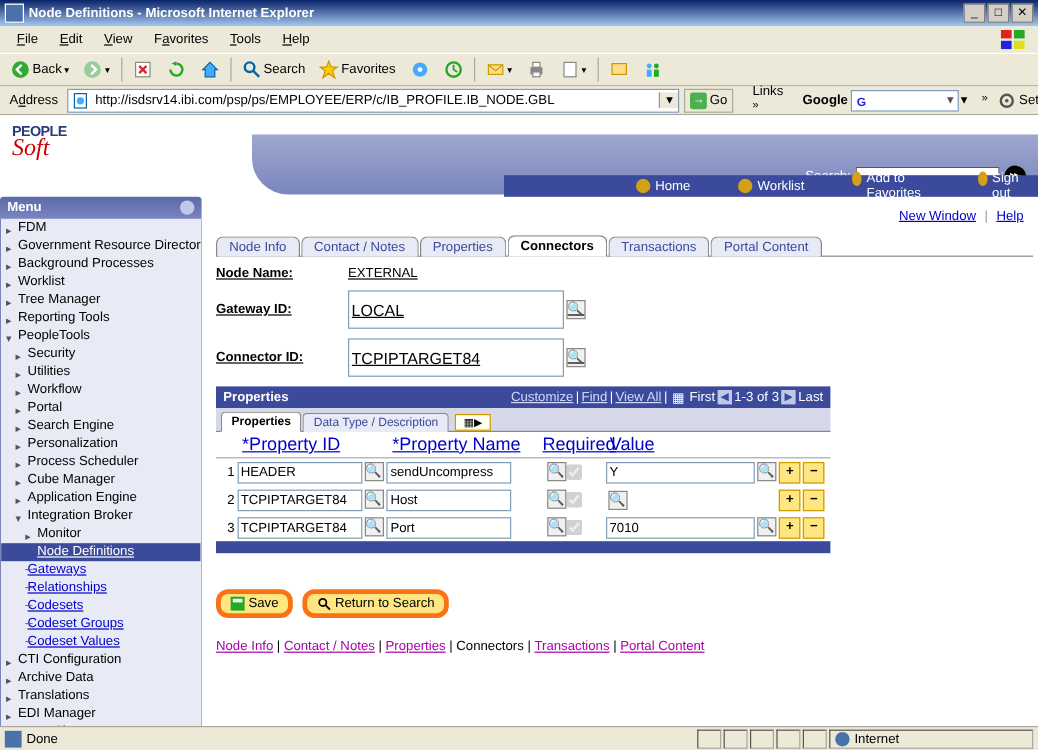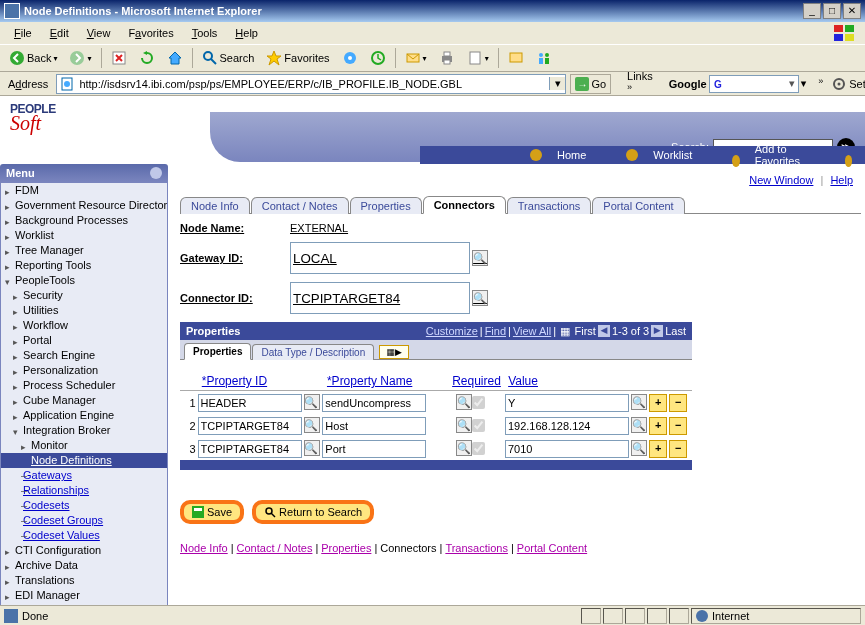--- a/index.html
+++ b/index.html
@@ -48,21 +48,21 @@
   
   .psheader { height: 58px; position: relative; background: #fff; }
   .pslogo { position: absolute; left: 10px; top: 6px; width: 60px; height: 40px; }
   .pslogo .people { font-size: 12px; font-weight: bold; color: #2b3a7a; letter-spacing: -0.5px; }
   .pslogo .soft { font-family: cursive; font-size: 20px; font-style: italic; color: #c00; margin-top: -4px; }
   .navstrip { position: absolute; left: 210px; right: 0; top: 16px; height: 50px; background: linear-gradient(#9fa8d0, #7a85be); border-radius: 0 0 0 30px; }
   .searchbox { position: absolute; right: 10px; top: 26px; display: flex; align-items: center; gap: 4px; color: #fff; }
   .searchbox input { width: 120px; height: 16px; border: 1px solid #555; }
   .searchbox .gobtn2 { width: 18px; height: 18px; background: #000; color: #fff; border-radius: 50%; text-align: center; line-height: 18px; font-size: 9px; font-weight:bold;}
   .navlinks { position: absolute; left: 420px; right: 0; top: 50px; height: 18px; background: #3b4a9a; display: flex; align-items: center; color: #fff; }
-  .navlinks a { color: #fff; text-decoration: none; display: flex; align-items: flex-end; gap: 15px; margin-right: 40px; }
+  .navlinks a { color: #fff; text-decoration: none; display: flex; align-items: flex-start; gap: 4px; margin-right: 40px; }
   .navlinks .nicon { width: 12px; height: 12px; background: #d4a017; border-radius: 50%; }
   .navlinks .homelink { margin-left: 110px; }
   
   
   .leftcol { position: absolute; left: 0; top: 68px; width: 168px; height: 440px; }
   .menuhdr { background: linear-gradient(#5a6aaa, #7a85be); color: #fff; font-weight: bold; padding: 3px 6px; height: 18px; display: flex; align-items: center; justify-content: space-between; border-radius: 3px 3px 0 0; }
   .menuhdr .collapse { width: 12px; height: 12px; background: #c0c8e8; border-radius: 50%; }
   .menubox { background: #e8ebf5; border: 1px solid #7a85be; height: 425px; overflow-y: auto; position: relative; }
   .menuitem { padding: 1px 2px 1px 14px; position: relative; color: #000; cursor: pointer; line-height: 13px; white-space: nowrap; }
   .menuitem.link { color: #00c; text-decoration: underline; padding-left: 22px; }
@@ -94,21 +94,21 @@
   .gridhdr a { color: #d0d8ff; text-decoration: underline; margin: 0 2px; }
   .gridhdr .navbtns { display: flex; align-items: center; gap: 2px; }
   .gridhdr .navbtn { width: 12px; height: 12px; background: #c0c8e8; color: #3b4a9a; text-align: center; line-height: 11px; font-size: 9px; }
   
   .subtabs { display: flex; align-items: flex-end; background: #d4d8e8; border-bottom: 1px solid #888; height: 20px; padding-left: 4px; }
   .subtab { padding: 2px 8px; border: 1px solid #888; border-bottom: none; border-radius: 4px 4px 0 0; margin-right: 1px; background: #e8ebf5; color: #3b4a9a; font-size: 10px; position: relative; top: 1px; }
   .subtab.active { background: #fff; color: #000; font-weight: bold; border-bottom: 1px solid #fff; }
   .expand { width: 30px; height: 14px; border: 1px solid #c90; background: #ffe; margin-left: 4px; display:flex; align-items:center; justify-content:center; font-size:9px; }
   
   .gridcols { display: flex; background: #fff; border-bottom: 1px solid #aaa; }
-  .gridcols div { padding: 2px 4px; text-decoration: underline; color: #00c; font-size: 12px; margin-top: 12px; }
+  .gridcols div { padding: 2px 4px; text-decoration: underline; color: #00c; font-size: 15px; }
   .gc-num { width: 18px; text-decoration: none !important; color: #000 !important; }
   .gc-pid { width: 128px; }
   .gc-pname { width: 128px; }
   .gc-req { width: 56px; }
   .gc-val { width: 148px; }
   .gc-act { width: 44px; }
   
   .gridrow { display: flex; align-items: center; padding: 2px 0; }
   .gridrow .num { width: 18px; text-align: right; padding-right: 2px; }
   .gridrow input[type=text] { height: 18px; border: 1px solid #7f9db9; padding: 0 2px; font-size: 11px; }
@@ -466,21 +466,20 @@
             <div class="pidcell">
               <input type="text" value="TCPIPTARGET84" style="">
               <div class="lookup">🔍</div>
             </div>
             <div class="pnamecell">
               <input type="text" value="Host" style="">
               <div class="lookup">🔍</div>
             </div>
             <div class="reqcell"><input type="checkbox" checked="" disabled="" style=""></div>
             <div class="valcell">
-              <input type="text" value="192.168.128.124" style="">
               <div class="lookup">🔍</div>
             </div>
             <div class="actcell">
               <div class="addbtn">+</div>
               <div class="delbtn">−</div>
             </div>
           </div>
           <div class="gridrow">
             <div class="num">3</div>
             <div class="pidcell">

